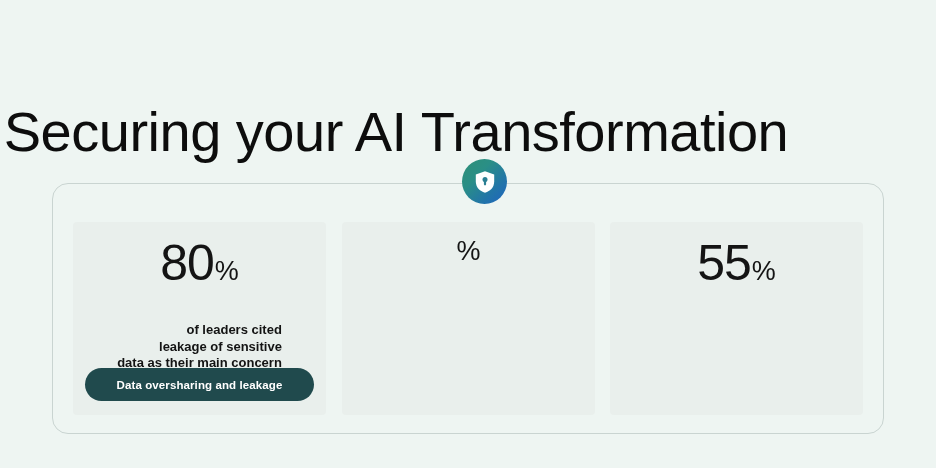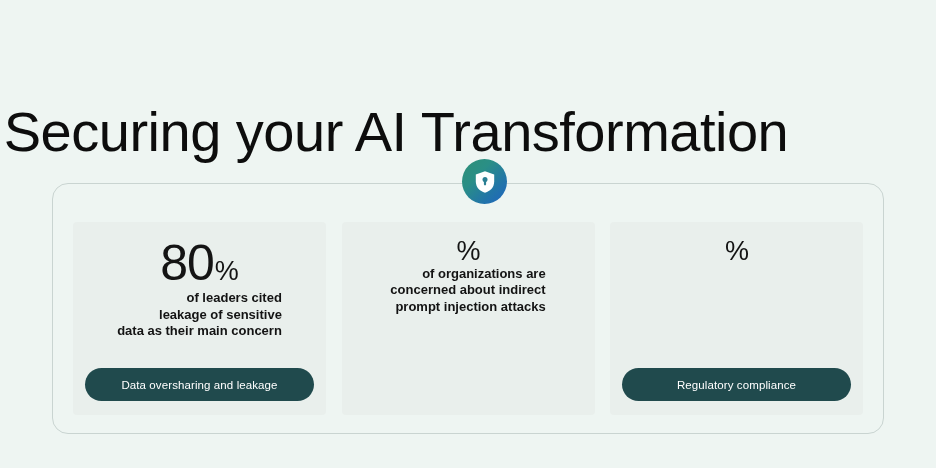--- a/index.html
+++ b/index.html
@@ -74,20 +74,21 @@
     width: 253px;
     height: 193px;
     background: #e9efec;
     border-radius: 4px;
     box-sizing: border-box;
     padding: 0;
     position: relative;
     display: flex;
     flex-direction: column;
     align-items: center;
+    gap: 32px;
   }
 
   .stat-number {
     margin-top: 15px;
     color: #141414;
     font-family: "Liberation Sans", sans-serif;
     font-weight: 300;
     font-size: 50px;
     line-height: 1.06;
     letter-spacing: -1px;
@@ -118,21 +119,21 @@
     position: absolute;
     left: 12px;
     right: 12px;
     bottom: 14px;
     height: 33px;
     border: none;
     border-radius: 17px;
     background: #204a4d;
     color: #ffffff;
     font-family: "Liberation Sans", sans-serif;
-    font-weight: 400;
+    font-weight: 700;
     font-size: 11.5px;
     letter-spacing: 0.1px;
     cursor: pointer;
     display: flex;
     align-items: center;
     justify-content: center;
     white-space: nowrap;
     padding: 0 6px;
     box-sizing: border-box;
   }
@@ -162,25 +163,22 @@
     <div class="stat-desc">of leaders cited
 leakage of sensitive
 data as their main concern</div>
     <button class="stat-button">Data oversharing and leakage</button>
   </div>
 
   <div class="stat-card">
     <div class="stat-number">
         <span class="pct">%</span>
     </div>
-    <div class="stat-desc">of organizations are
-concerned about indirect
-prompt injection attacks</div>
   </div>
 
   <div class="stat-card">
     <div class="stat-number">
+      <span>55</span>
         <span class="pct">%</span>
     </div>
-    <button class="stat-button">Regulatory compliance</button>
   </div>
 
 </div>
 
 </body></html>

